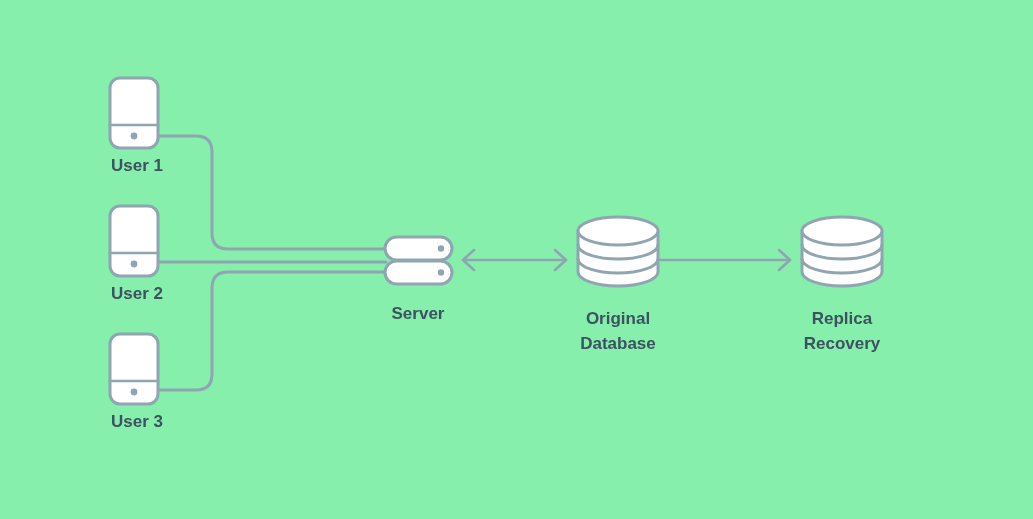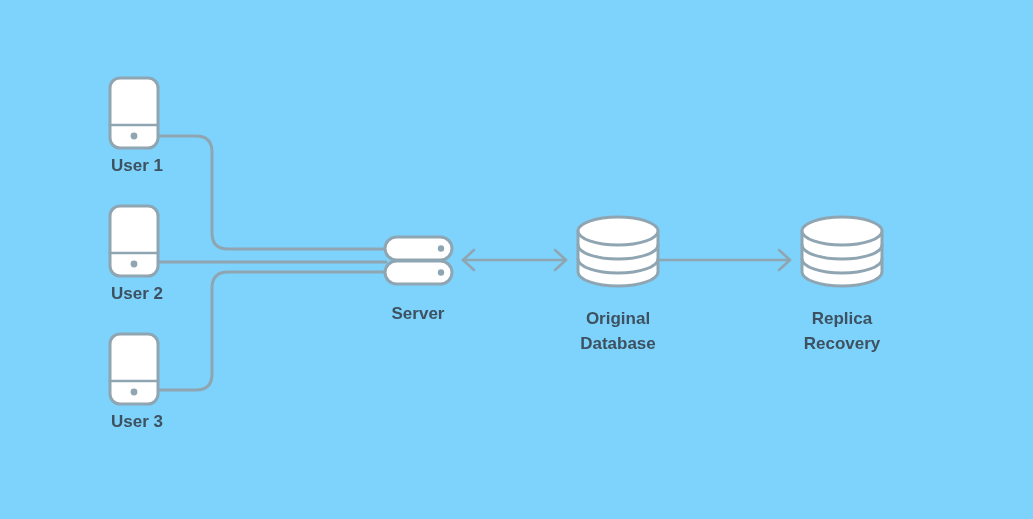--- a/index.html
+++ b/index.html
@@ -8,21 +8,21 @@
     padding: 0;
     background: #ffffff;
   }
   body {
     font-family: "Liberation Sans", sans-serif;
   }
   #diagram-canvas {
     position: relative;
     width: 1033px;
     height: 519px;
-    background: #7dd3fc;
+    background: #86efac;
     overflow: hidden;
   }
   #diagram-svg {
     position: absolute;
     top: 0;
     left: 0;
     width: 1033px;
     height: 519px;
     display: block;
   }

